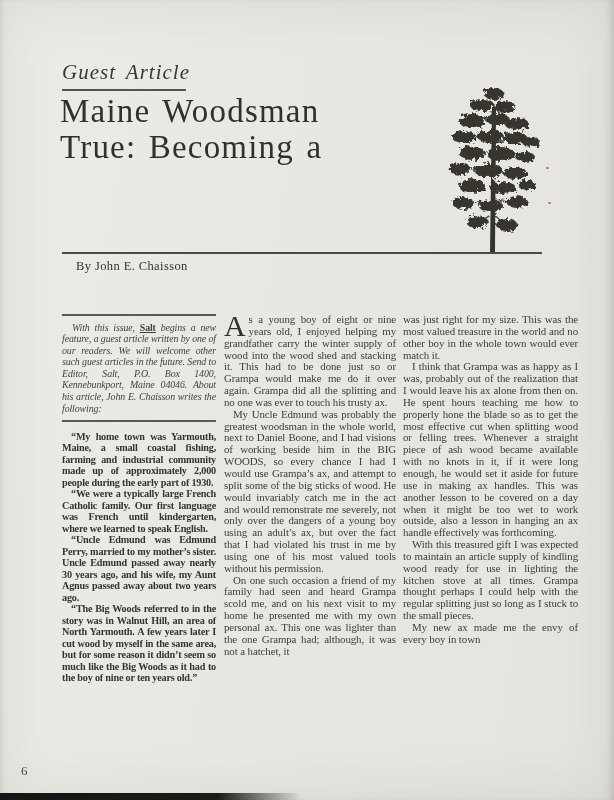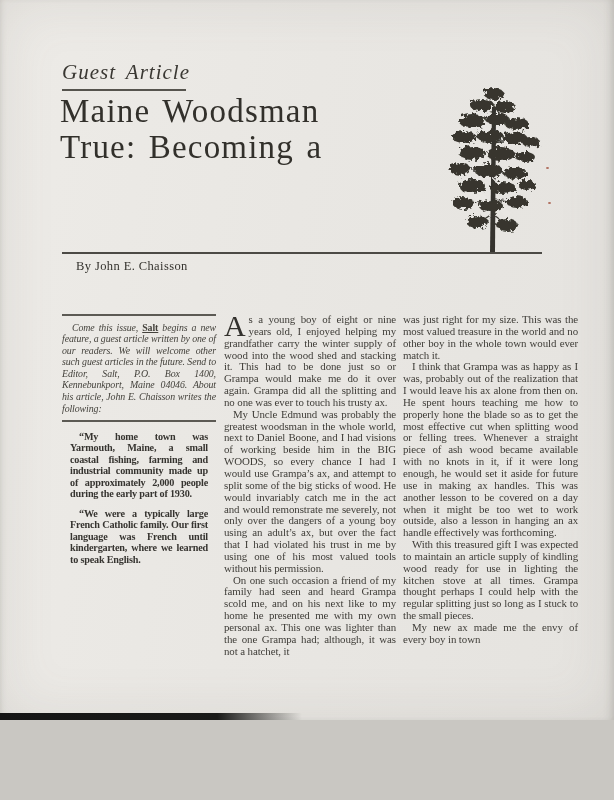--- a/index.html
+++ b/index.html
@@ -1,18 +1,18 @@
 <!DOCTYPE html>
 <html><head>
 <meta charset="utf-8">
 <style>
   html,body{margin:0;padding:0;background:#c9c7c2;}
   .page{
     position:relative;
-    width:614px;height:720px;
+    width:614px;height:800px;
     margin:0 auto;
     overflow:hidden;
     background:linear-gradient(100deg,#edebe7 0%,#e9e7e3 45%,#e5e3df 100%);
     box-shadow:inset 0 0 55px rgba(110,108,100,.14), inset -8px 0 10px -7px rgba(90,88,80,.30), inset 4px 0 6px -4px rgba(90,88,80,.22);
     font-family:"Liberation Serif", serif;
     color:#3c3a35;
   }
   .kicker{
     position:absolute;left:62px;top:60px;
     font-style:italic;font-size:21px;letter-spacing:1px;
@@ -43,21 +43,21 @@
   .col3{left:403px;width:175px;}
   .thin-rule{height:1.5px;background:#5c5a54;margin:0 0 6px 0;}
   .thin-rule.bottom{margin:6px 0 9px 0;}
   .intro{
     margin:0;font-style:italic;font-size:9.9px;line-height:11.6px;
     text-align:justify;text-indent:10px;color:#44423c;
     letter-spacing:-.1px;
   }
   .intro .salt{font-style:normal;font-weight:700;text-decoration:underline;}
   .quote{
-    margin:8px;font-weight:700;font-size:10.2px;line-height:11.5px;
+    margin:0;font-weight:700;font-size:10.2px;line-height:11.5px;
     text-align:justify;text-indent:9px;letter-spacing:-.2px;color:#363430;
   }
   .body{
     margin:0;font-size:10.9px;line-height:11.85px;
     text-align:justify;text-indent:9px;letter-spacing:-.1px;color:#3e3c37;
   }
   .body.nofirst{text-indent:0;}
   .dropcap{
     float:left;font-size:30px;line-height:22px;height:21px;
     padding:1px 3px 0 0;color:#33312d;
@@ -143,30 +143,32 @@
       <ellipse cx="40" cy="116" rx="6" ry="3"></ellipse>
       <ellipse cx="66" cy="132" rx="5" ry="3"></ellipse>
     </g>
   </svg>
 
   <div class="main-rule"></div>
   <div class="byline">By John E. Chaisson</div>
 
   <div class="col col1">
     <div class="thin-rule"></div>
-    <p class="intro"><span>Come this issue, </span><span class="salt">Salt</span><span> begins a new feature, a guest article written by one of our readers. We will welcome other such guest articles in the future. Send to Editor, Salt, P.O. Box 1400, Kennebunkport, Maine 04046. About his article, John E. Chaisson writes the following:</span></p>
+    <p class="intro"><span>With this issue, </span><span class="salt">Salt</span><span> begins a new feature, a guest article written by one of our readers. We will welcome other such guest articles in the future. Send to Editor, Salt, P.O. Box 1400, Kennebunkport, Maine 04046. About his article, John E. Chaisson writes the following:</span></p>
     <div class="thin-rule bottom"></div>
     <p class="quote">“My home town was Yarmouth, Maine, a small coastal fishing, farming and industrial community made up of approximately 2,000 people during the early part of 1930.</p>
     <p class="quote">“We were a typically large French Catholic family. Our first language was French until kindergarten, where we learned to speak English.</p>
+    <p class="quote">“Uncle Edmund was Edmund Perry, married to my mother’s sister. Uncle Edmund passed away nearly 30 years ago, and his wife, my Aunt Agnus passed away about two years ago.</p>
+    <p class="quote">“The Big Woods referred to in the story was in Walnut Hill, an area of North Yarmouth. A few years later I cut wood by myself in the same area, but for some reason it didn’t seem so much like the Big Woods as it had to the boy of nine or ten years old.”</p>
   </div>
 
   <div class="col col2">
     <p class="body nofirst"><span class="dropcap">A</span><span>s a young boy of eight or nine years old, I enjoyed helping my grandfather carry the winter supply of wood into the wood shed and stacking it. This had to be done just so or Grampa would make me do it over again. Grampa did all the splitting and no one was ever to touch his trusty ax.</span></p>
     <p class="body">My Uncle Edmund was probably the greatest woodsman in the whole world, next to Daniel Boone, and I had visions of working beside him in the BIG WOODS, so every chance I had I would use Grampa’s ax, and attempt to split some of the big sticks of wood. He would invariably catch me in the act and would remonstrate me severely, not only over the dangers of a young boy using an adult’s ax, but over the fact that I had violated his trust in me by using one of his most valued tools without his permission.</p>
-    <p class="body">On one such occasion a friend of my family had seen and heard Grampa scold me, and on his next like to my home he presented me with my own personal ax. This one was lighter than the one Grampa had; although, it was not a hatchet, it</p>
+    <p class="body">On one such occasion a friend of my family had seen and heard Grampa scold me, and on his next visit to my home he presented me with my own personal ax. This one was lighter than the one Grampa had; although, it was not a hatchet, it</p>
   </div>
 
   <div class="col col3">
     <p class="body nofirst">was just right for my size. This was the most valued treasure in the world and no other boy in the whole town would ever match it.</p>
     <p class="body">I think that Grampa was as happy as I was, probably out of the realization that I would leave his ax alone from then on. He spent hours teaching me how to properly hone the blade so as to get the most effective cut when splitting wood or felling trees. Whenever a straight piece of ash wood became available with no knots in it, if it were long enough, he would set it aside for future use in making ax handles. This was another lesson to be covered on a day when it might be too wet to work outside, also a lesson in hanging an ax handle effectively was forthcoming.</p>
     <p class="body">With this treasured gift I was expected to maintain an article supply of kindling wood ready for use in lighting the kitchen stove at all times. Grampa thought perhaps I could help with the regular splitting just so long as I stuck to the small pieces.</p>
     <p class="body">My new ax made me the envy of every boy in town</p>
   </div>
 
   <div class="page-number">6</div>

